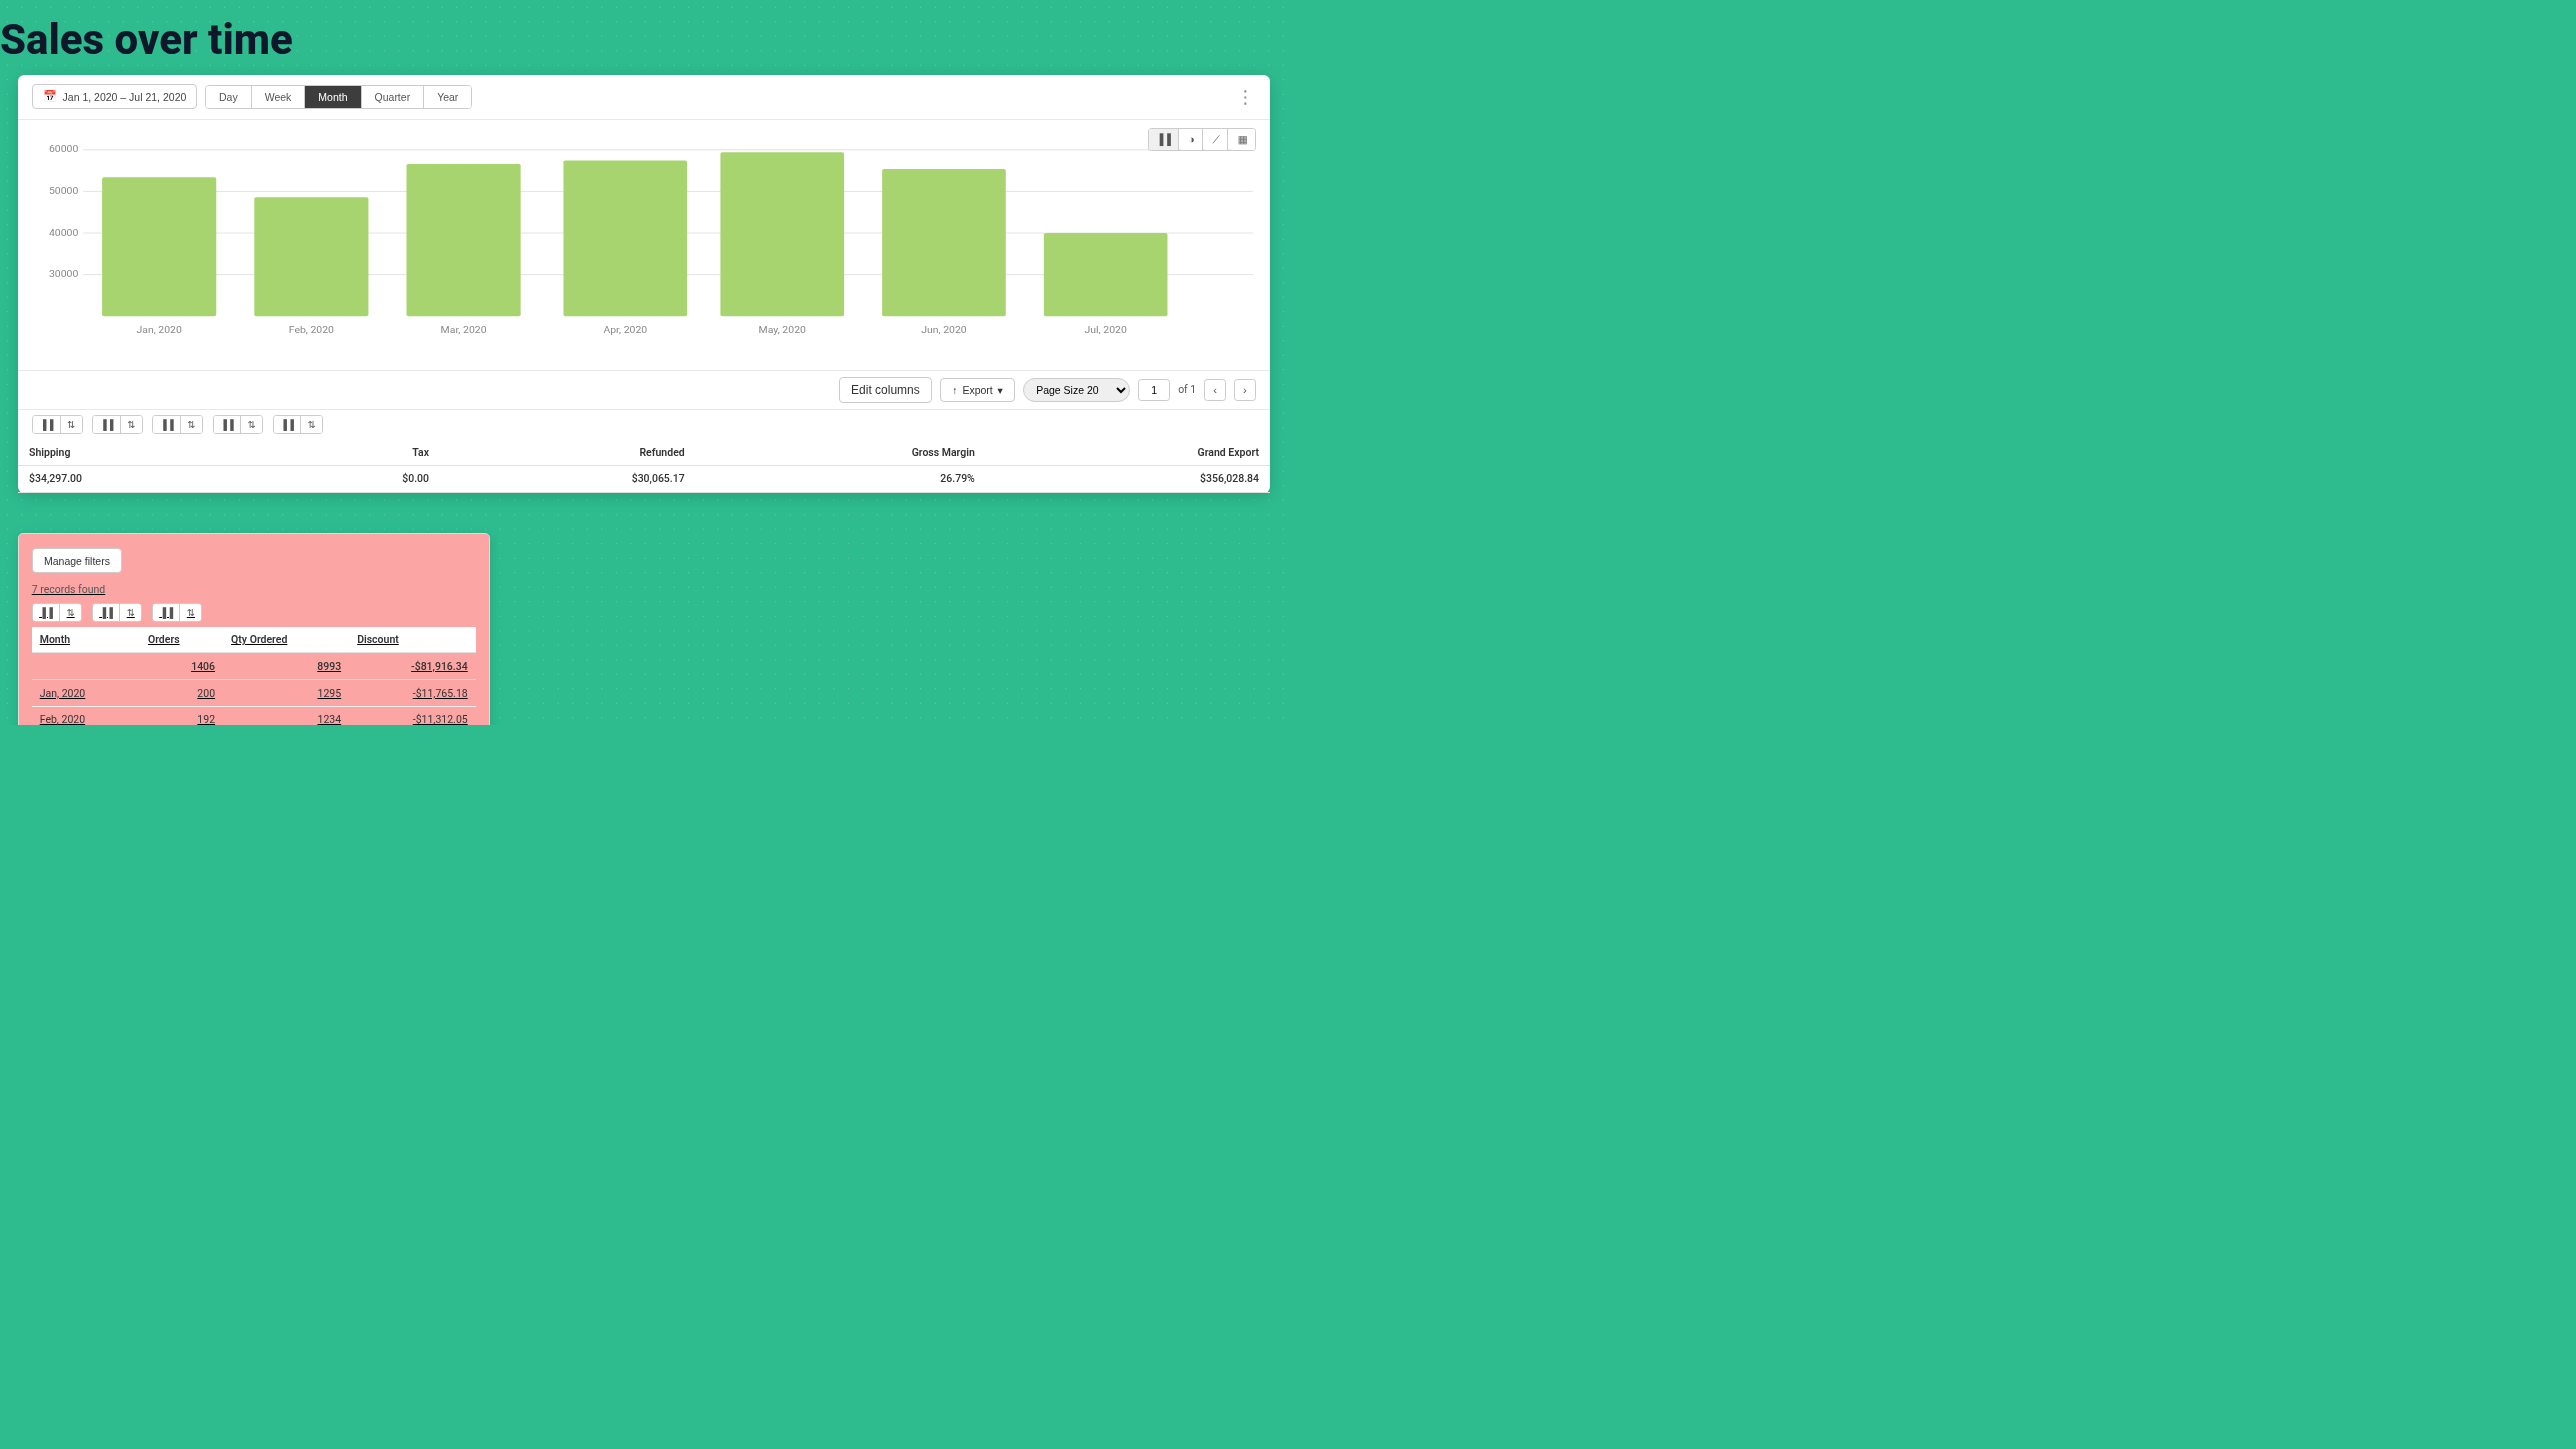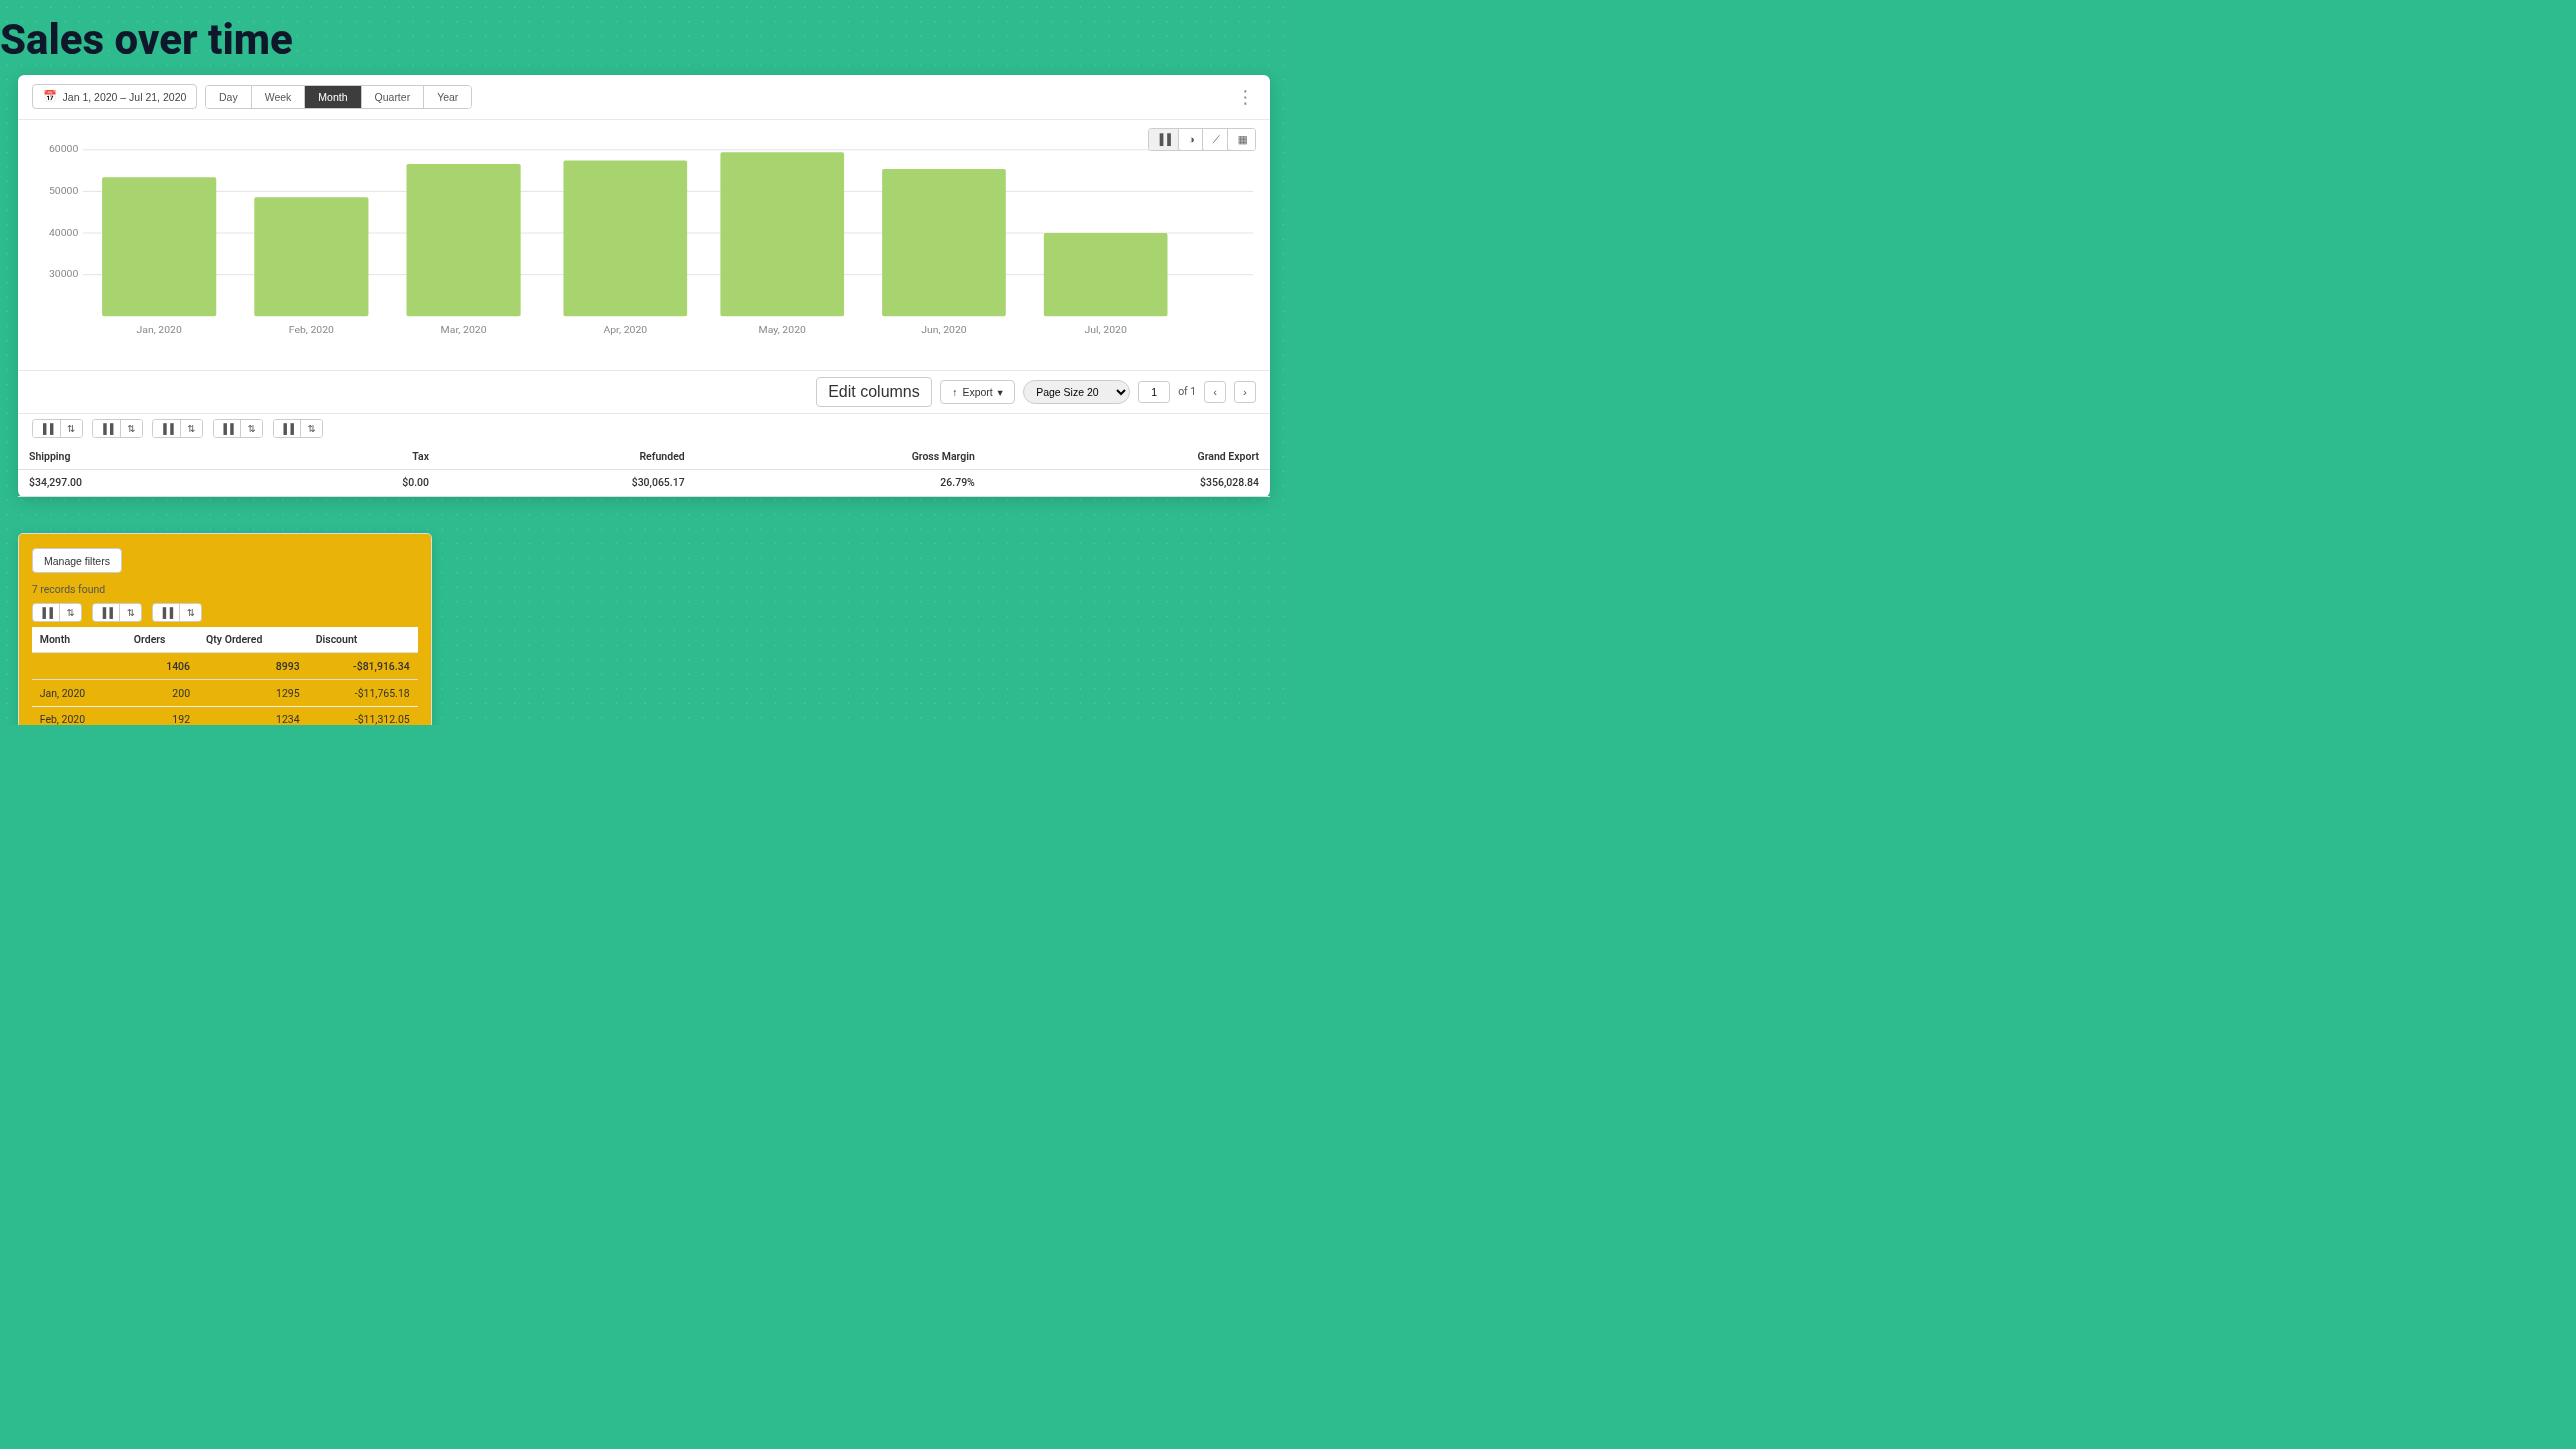--- a/index.html
+++ b/index.html
@@ -131,27 +131,28 @@
     .chart-svg-wrap {
       width: 100%;
       height: 233px;
     }
 
     
     .filter-panel {
       position: absolute;
       left: 0;
       top: 163px;
-      width: 414px;
-      background: #eab308;
+      width: 472px;
+      background: #fca5a5;
       border: 0.8px solid #ddd;
       border-radius: 4.8px;
       z-index: 10;
       box-shadow: 0 3.2px 13px rgba(0,0,0,0.12);
       padding: 14.5px 13px 0 13px;
+      text-decoration: underline;
     }
 
     .manage-filters-btn {
       border: 0.8px solid #ccc;
       border-radius: 4px;
       padding: 5.6px 11.3px;
       font-size: 10.5px;
       background: white;
       cursor: pointer;
       color: #333;
@@ -225,21 +226,21 @@
       justify-content: flex-end;
       padding: 6.4px 14.5px;
       gap: 8px;
       border-top: 0.8px solid #e8e8e8;
     }
 
     .edit-cols-btn {
       border: 0.8px solid #ccc;
       border-radius: 4px;
       padding: 4.8px 11.3px;
-      font-size: 16px;
+      font-size: 12px;
       background: white;
       cursor: pointer;
       color: #333;
     }
 
     .export-btn {
       border: 0.8px solid #ccc;
       border-radius: 4px;
       padding: 4.8px 11.3px;
       font-size: 10.5px;

